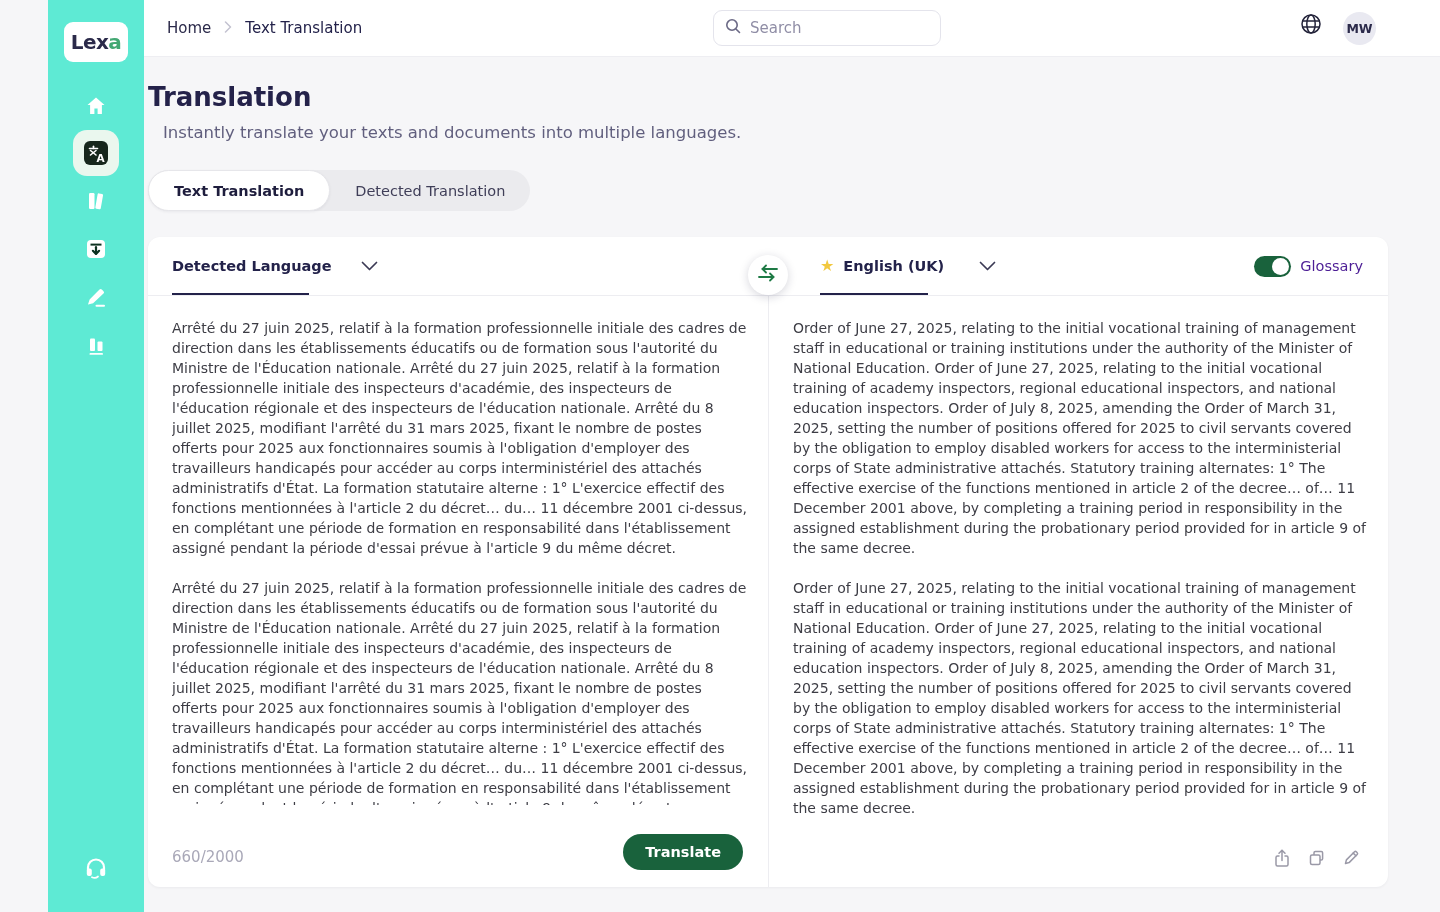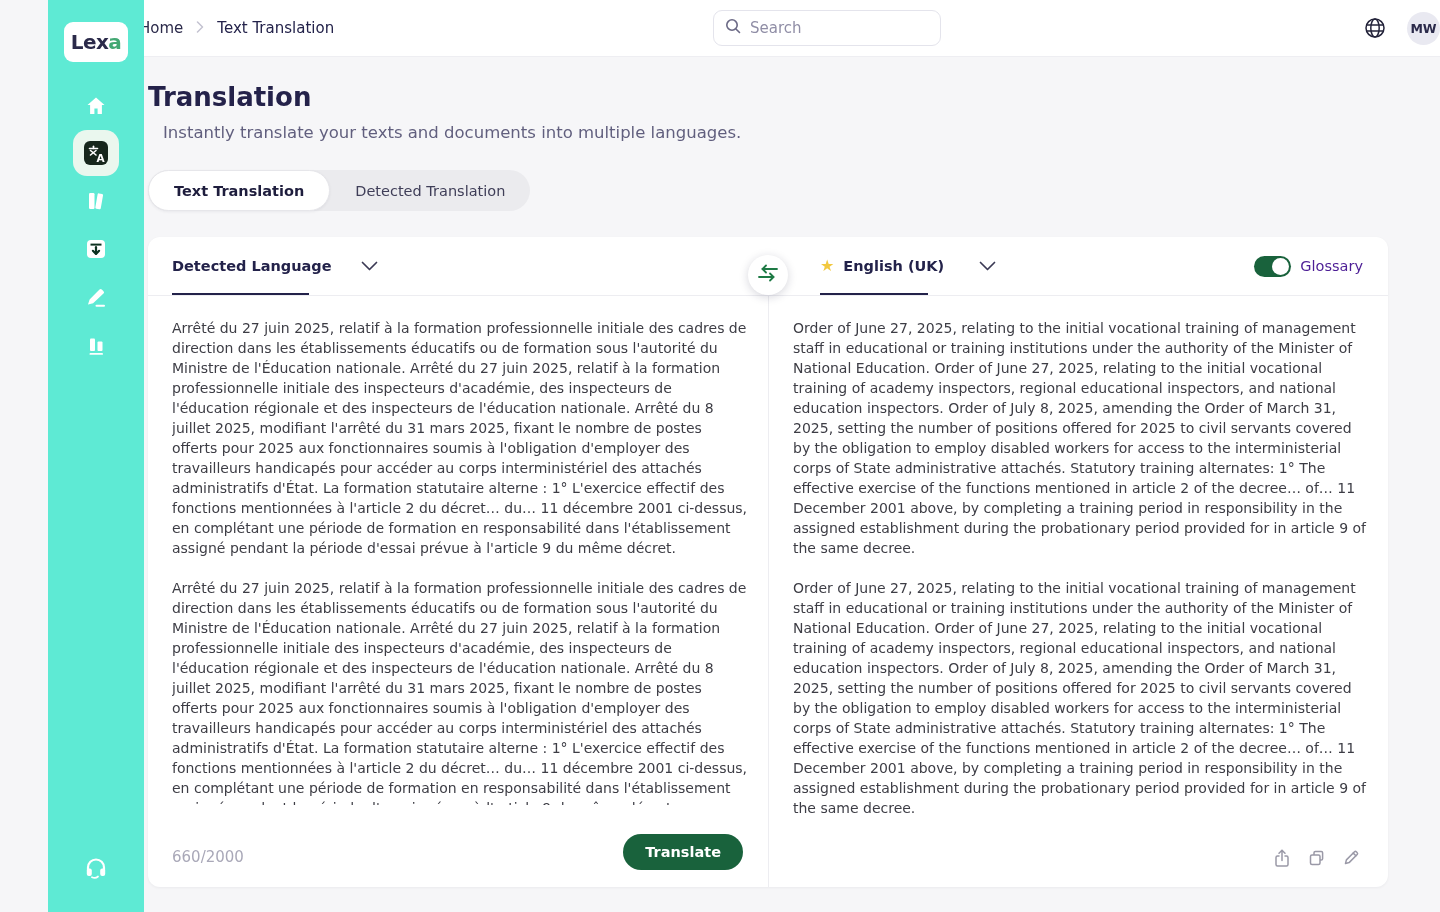--- a/index.html
+++ b/index.html
@@ -21,28 +21,28 @@
   .nav-books    { top:189px; }
   .nav-download { top:237px; }
   .nav-pencil   { top:285px; }
   .nav-stats    { top:333px; }
   .nav-support  { top:855px; }
   .chip { width:46px; height:46px; border-radius:14px; background:#eaf7ee; display:flex; align-items:center; justify-content:center; }
 
   
   .topbar { position:absolute; left:96px; top:0; right:0; height:57px; background:#fff;
             border-bottom:1px solid #eeeef2; display:flex; align-items:center; }
-  .breadcrumb { margin-left:43px; display:flex; align-items:center; gap:13px; font-size:15px; }
+  .breadcrumb { margin-left:71px; display:flex; align-items:center; gap:13px; font-size:15px; }
   .crumb { color:#2b2a4a; cursor:pointer; }
   .crumb-current { color:#23224a; }
   .searchbox { position:absolute; left:617px; top:10px; width:228px; height:36px; border:1px solid #e4e4ec;
                border-radius:9px; background:#fff; display:flex; align-items:center; padding:0 10px; gap:8px; }
   .searchbox input { border:none; outline:none; flex:1; font-size:15px; font-family:"DejaVu Sans",sans-serif; color:#b91c1c; background:transparent; }
   .searchbox input::placeholder { color:#908ea6; }
-  .topbar-right { margin-left:auto; display:flex; align-items:center; gap:20px; }
+  .topbar-right { margin-left:auto; display:flex; align-items:flex-start; gap:20px; padding-right:64px; }
   .avatar { width:33px; height:33px; border-radius:50%; background:#e9e9f1; color:#2b2a4a; font-size:12.5px; font-weight:bold;
             display:flex; align-items:center; justify-content:center; cursor:pointer; }
   .globe-btn { display:flex; cursor:pointer; }
 
   
   .page-title { position:absolute; left:148px; top:82px; font-size:26px; font-weight:bold; color:#24224a; }
   .page-subtitle { position:absolute; left:163px; top:123px; font-size:16.5px; color:#615f7e; }
   .tabs { position:absolute; left:148px; top:170px; height:41px; display:inline-flex; align-items:stretch;
           background:#ebebee; border-radius:21px; }
   .tab { display:flex; align-items:center; padding:0 25px; font-size:14.5px; color:#3f3e58; border-radius:21px; cursor:pointer; white-space:nowrap; }

